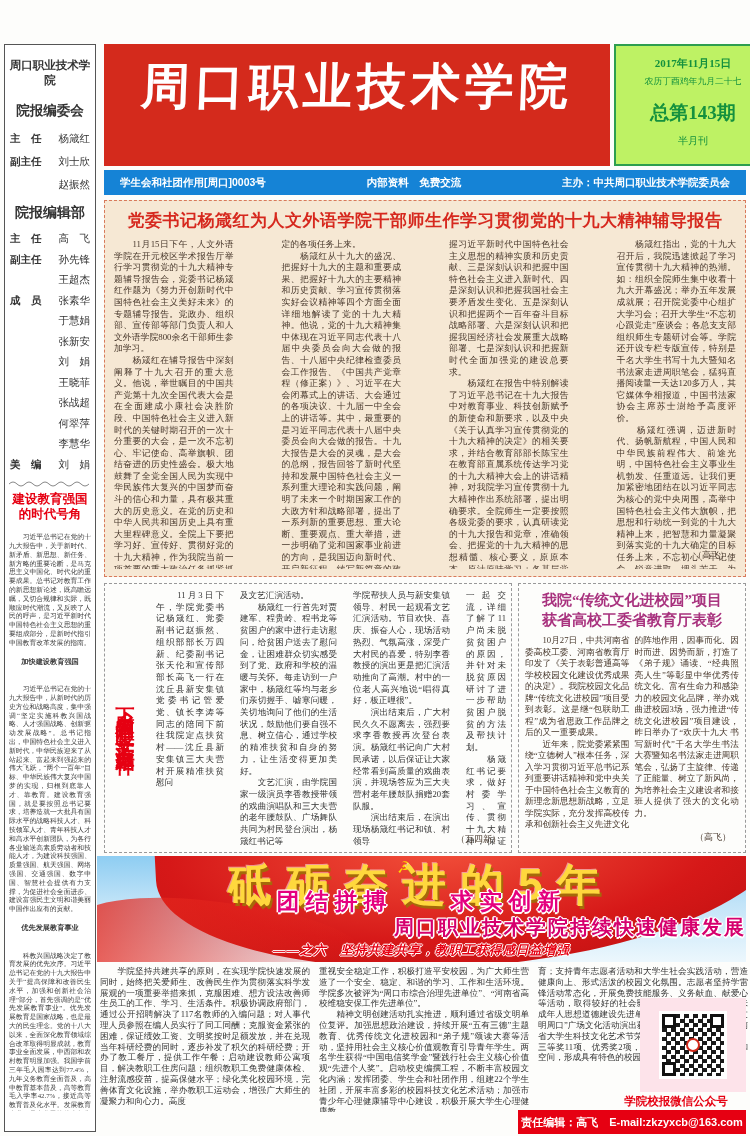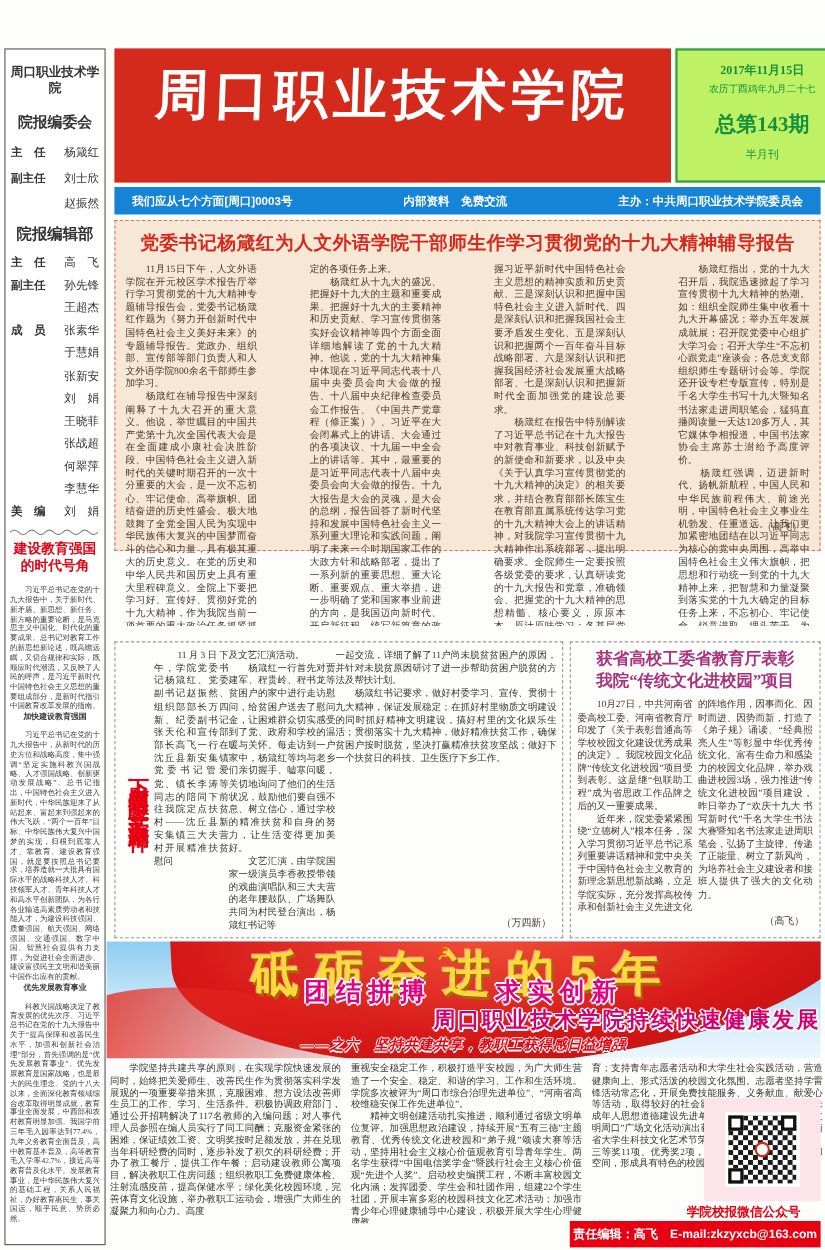--- a/index.html
+++ b/index.html
@@ -13,47 +13,47 @@
   .sb-ctitle{font-size:13.5px;font-weight:bold;text-align:center;margin:14px 0 12px;}
   .crow{display:flex;justify-content:space-between;font-size:10.5px;margin:0 1px 9px;}
   .crole{font-weight:bold;white-space:nowrap;}
   .cname{white-space:nowrap;}
   .sb-etitle{font-size:14px;font-weight:bold;text-align:center;margin:12px 0 10px;}
   .erow{margin-bottom:6.5px;}
   .wavy{margin:8px auto 4px;display:block;}
   .sb-art-title{color:#e60012;font-size:12.5px;font-weight:bold;text-align:center;line-height:15px;margin:2px 0 3px;}
   .sb-art{font-size:6.8px;line-height:8.8px;text-align:justify;color:#3c3c3c;
           height:586px;overflow:hidden;white-space:pre-line;}
-  .sb-sub{font-size:7.2px;font-weight:bold;text-align:center;margin:0 0;}
+  .sb-sub{font-size:7.2px;font-weight:bold;text-align:center;margin:10px 0;}
   
   .masthead{left:104px;top:44px;width:506px;height:122px;background:#d42a1c;text-align:center;}
   .mh-title{color:#fff;font-size:49px;font-weight:900;letter-spacing:5px;margin-top:10px;
             font-family:"Liberation Serif",serif;transform:skewX(-2deg);}
   .mh-pinyin{color:#fff;font-size:18.5px;font-weight:bold;letter-spacing:2.5px;margin-top:4px;}
   .datebox{left:614px;top:44px;width:158px;height:122px;border:2px solid #2e9e4f;background:#bef264;
            box-sizing:border-box;color:#14913e;text-align:center;}
   .db-date{font-size:11px;font-weight:bold;margin-top:10px;}
   .db-lunar{font-size:8.8px;margin-top:5px;}
   .db-issue{font-size:19px;font-weight:bold;margin-top:12px;}
   .db-freq{font-size:10px;margin-top:8px;font-family:Liberation Mono, monospace;}
   .infobar{left:104px;top:170px;width:642px;height:25px;background:#1583d6;color:#fff;
            font-size:10.5px;font-weight:bold;display:flex;justify-content:space-between;
            align-items:center;padding:0 16px;box-sizing:border-box;font-family:"Liberation Sans",sans-serif;}
   
-  .main-block{left:104px;top:200px;width:642px;height:301px;background:#f6e8d4;
+  .main-block{left:104px;top:200px;width:642px;height:377px;background:#f6e8d4;
               border:1px dashed #d8795a;box-sizing:border-box;padding:5px 9px;}
   .main-headline{color:#d6281e;font-size:17px;font-weight:bold;text-align:center;
                  letter-spacing:0.5px;margin:3px 0 7px;}
   .cols{display:flex;gap:9px;overflow:hidden;}
   .main-cols{height:330px;gap:48px;}
   .col{flex:1;font-size:8.8px;line-height:11.6px;text-align:justify;color:#46362a;white-space:pre-line;}
   .byline{position:absolute;font-size:9px;color:#46362a;}
   
   .visit-block{left:104px;top:583px;width:408px;height:270px;border:1px dashed #999;
-               box-sizing:border-box;padding:6px 5px;display:flex;gap:0;}
+               box-sizing:border-box;padding:6px 5px;display:flex;gap:16px;}
   .v-title{writing-mode:vertical-rl;color:#e60012;font-size:19px;font-weight:bold;
            letter-spacing:3px;line-height:30px;width:30px;text-align:center;}
   .v-c1{width:68px;flex:none;}
   .v-c2,.v-c3{width:97px;flex:none;}
   .v-c4{flex:1;}
   .v-col{font-size:8.6px;line-height:11.7px;text-align:justify;color:#333;white-space:pre-line;overflow:hidden;}
   
   .culture-block{left:518px;top:583px;width:228px;height:270px;border:1px dashed #999;
                  box-sizing:border-box;padding:6px 6px;}
   .cu-title{color:#a8327e;font-size:15px;font-weight:bold;text-align:center;line-height:20px;}
@@ -190,21 +190,21 @@
 </div>
 
 <div class="abs datebox">
   <div class="db-date">2017年11月15日</div>
   <div class="db-lunar">农历丁酉鸡年九月二十七</div>
   <div class="db-issue">总第143期</div>
   <div class="db-freq">半月刊</div>
 </div>
 
 <div class="abs infobar">
-  <span>我们应从七个方面[周口]0003号</span>
+  <span>学生会和社团作用[周口]0003号</span>
   <span>内部资料　免费交流</span>
   <span>主办：中共周口职业技术学院委员会</span>
 </div>
 
 <div class="abs main-block">
   <div class="main-headline">党委书记杨箴红为人文外语学院干部师生作学习贯彻党的十九大精神辅导报告</div>
   <div class="cols main-cols">
     <div class="col">　　11月15日下午，人文外语学院在开元校区学术报告厅举行学习贯彻党的十九大精神专题辅导报告会，党委书记杨箴红作题为《努力开创新时代中国特色社会主义美好未来》的专题辅导报告。党政办、组织部、宣传部等部门负责人和人文外语学院800余名干部师生参加学习。
 　　杨箴红在辅导报告中深刻阐释了十九大召开的重大意义。他说，举世瞩目的中国共产党第十九次全国代表大会是在全面建成小康社会决胜阶段、中国特色社会主义进入新时代的关键时期召开的一次十分重要的大会，是一次不忘初心、牢记使命、高举旗帜、团结奋进的历史性盛会。极大地鼓舞了全党全国人民为实现中华民族伟大复兴的中国梦而奋斗的信心和力量，具有极其重大的历史意义。在党的历史和中华人民共和国历史上具有重大里程碑意义。全院上下要把学习好、宣传好、贯彻好党的十九大精神，作为我院当前一项首要的重大政治任务抓紧抓好。认真学习宣传和全面贯彻落实党的十九大精神，把全党全国各族人民思想统一到党的十九大精神上来，把力量凝聚到实现党的十九大确</div>
     <div class="col">定的各项任务上来。
@@ -217,28 +217,31 @@
   </div>
   <div class="byline" style="right:16px;bottom:14px;">（高飞）</div>
 </div>
 
 <div class="abs visit-block">
   <div class="v-title">下乡慰问送温暖 文艺汇演振精神</div>
   <div class="v-col v-c1">　　11月3日下午，学院党委书记杨箴红、党委副书记赵振然、组织部部长万四新、纪委副书记张天伦和宣传部部长高飞一行在沈丘县新安集镇党委书记管爱党、镇长李涛等同志的陪同下前往我院定点扶贫村——沈丘县新安集镇三大夫营村开展精准扶贫慰问</div>
   <div class="v-col v-c2">及文艺汇演活动。
 　　杨箴红一行首先对贾建军、程贵岭、程书龙等贫困户的家中进行走访慰问，给贫困户送去了慰问金，让困难群众切实感受到了党、政府和学校的温暖与关怀。每走访到一户家中，杨箴红等均与老乡们亲切握手、嘘寒问暖，关切地询问了他们的生活状况，鼓励他们要自强不息、树立信心，通过学校的精准扶贫和自身的努力，让生活变得更加美好。
 　　文艺汇演，由学院国家一级演员李香教授带领的戏曲演唱队和三大夫营的老年腰鼓队、广场舞队共同为村民登台演出，杨箴红书记等</div>
+  <div class="v-col v-c3">学院帮扶人员与新安集镇领导、村民一起观看文艺汇演活动。节目欢快、喜庆、振奋人心，现场活动热烈、气氛高涨，深受广大村民的喜爱，特别李香教授的演出更是把汇演活动推向了高潮。村中的一位老人高兴地说“唱得真好，板正哩很”。
+　　演出结束后，广大村民久久不愿离去，强烈要求李香教授再次登台表演。杨箴红书记向广大村民承诺，以后保证让大家经常看到高质量的戏曲表演，并现场答应为三大夫营村老年腰鼓队捐赠20套队服。
+　　演出结束后，在演出现场杨箴红书记和镇、村领导</div>
   <div class="v-col v-c4">一起交流，详细了解了11户尚未脱贫贫困户的原因，并针对未脱贫原因研讨了进一步帮助贫困户脱贫的方法及帮扶计划。
 　　杨箴红书记要求，做好村委学习、宣传、贯彻十九大精神，保证发展稳定；在抓好村里物质文明建设的同时抓好精神文明建设，搞好村里的文化娱乐生活；贯彻落实十九大精神，做好精准扶贫工作，确保贫困户按时脱贫，坚决打赢精准扶贫攻坚战；做好下一个扶贫日的科技、卫生医疗下乡工作。</div>
   <div class="byline" style="right:10px;bottom:6px;">（万四新）</div>
 </div>
 
 <div class="abs culture-block">
+  <div class="cu-title">我院“传统文化进校园”项目</div>
   <div class="cu-title">获省高校工委省教育厅表彰</div>
-  <div class="cu-title">我院“传统文化进校园”项目</div>
   <div class="cols cu-cols">
     <div class="col cu-col">　　10月27日，中共河南省委高校工委、河南省教育厅印发了《关于表彰普通高等学校校园文化建设优秀成果的决定》。我院校园文化品牌“传统文化进校园”项目受到表彰。这是继“包联助工程”成为省思政工作品牌之后的又一重要成果。
 　　近年来，院党委紧紧围绕“立德树人”根本任务，深入学习贯彻习近平总书记系列重要讲话精神和党中央关于中国特色社会主义教育的新理念新思想新战略，立足学院实际，充分发挥高校传承和创新社会主义先进文化</div>
     <div class="col cu-col">的阵地作用，因事而化、因时而进、因势而新，打造了《弟子规》诵读、“经典照亮人生”等彰显中华优秀传统文化、富有生命力和感染力的校园文化品牌，举办戏曲进校园3场，强力推进“传统文化进校园”项目建设，昨日举办了“欢庆十九大 书写新时代”千名大学生书法大赛暨知名书法家走进周职笔会，弘扬了主旋律、传递了正能量、树立了新风尚，为培养社会主义建设者和接班人提供了强大的文化动力。</div>
   </div>
   <div class="byline" style="right:14px;bottom:8px;">（高飞）</div>
 </div>
 
 <div class="abs banner">
   <div class="flag"></div>

